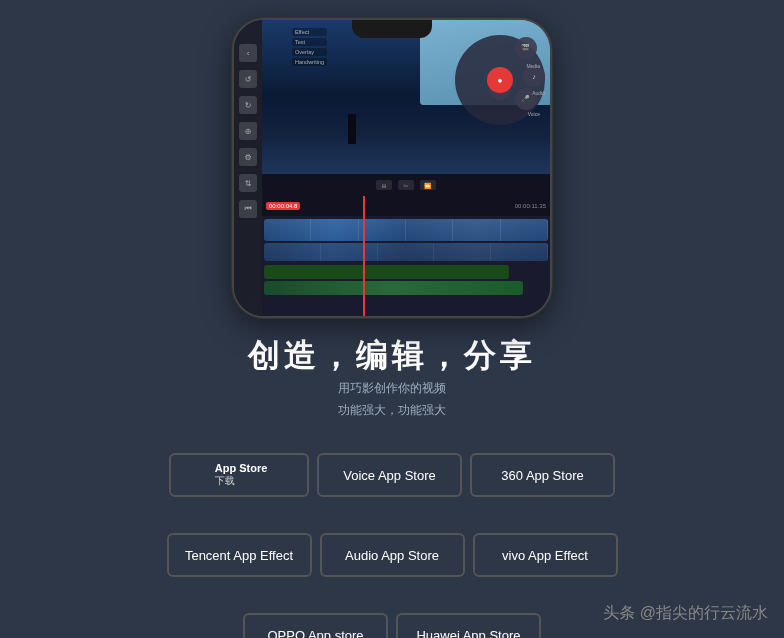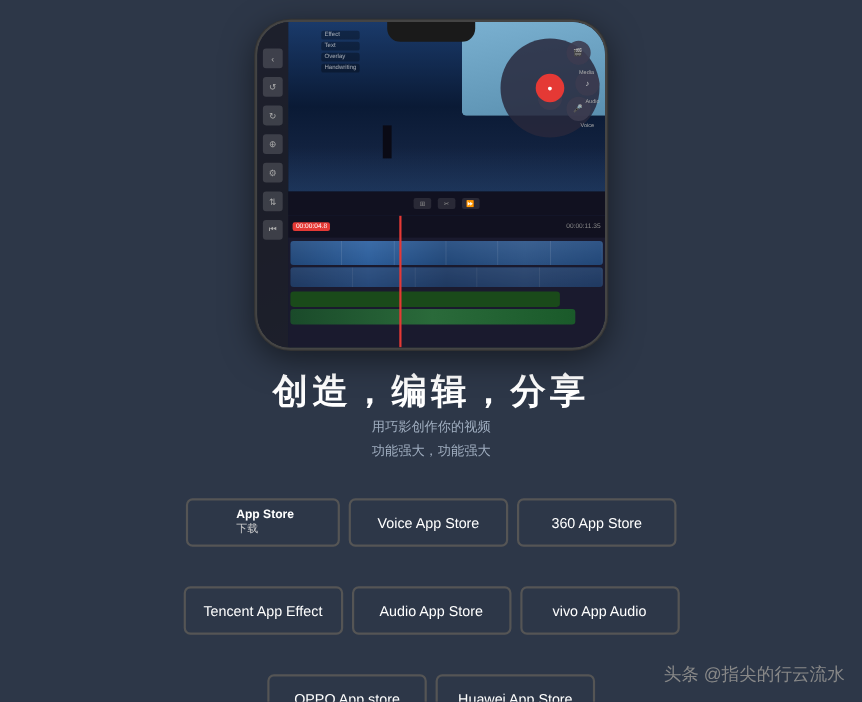--- a/index.html
+++ b/index.html
@@ -568,21 +568,21 @@
     <div class="store-row">
       <button class="store-btn regular">
         <span>Tencent App Effect</span>
       </button>
 
       <button class="store-btn regular">
         <span>Audio App Store</span>
       </button>
 
       <button class="store-btn regular">
-        <span>vivo App Audio</span>
+        <span>vivo App Effect</span>
       </button>
 
     </div>
 
     <div class="store-row">
       <button class="store-btn regular">
         <span>OPPO App store</span>
       </button>
 
       <button class="store-btn regular">

